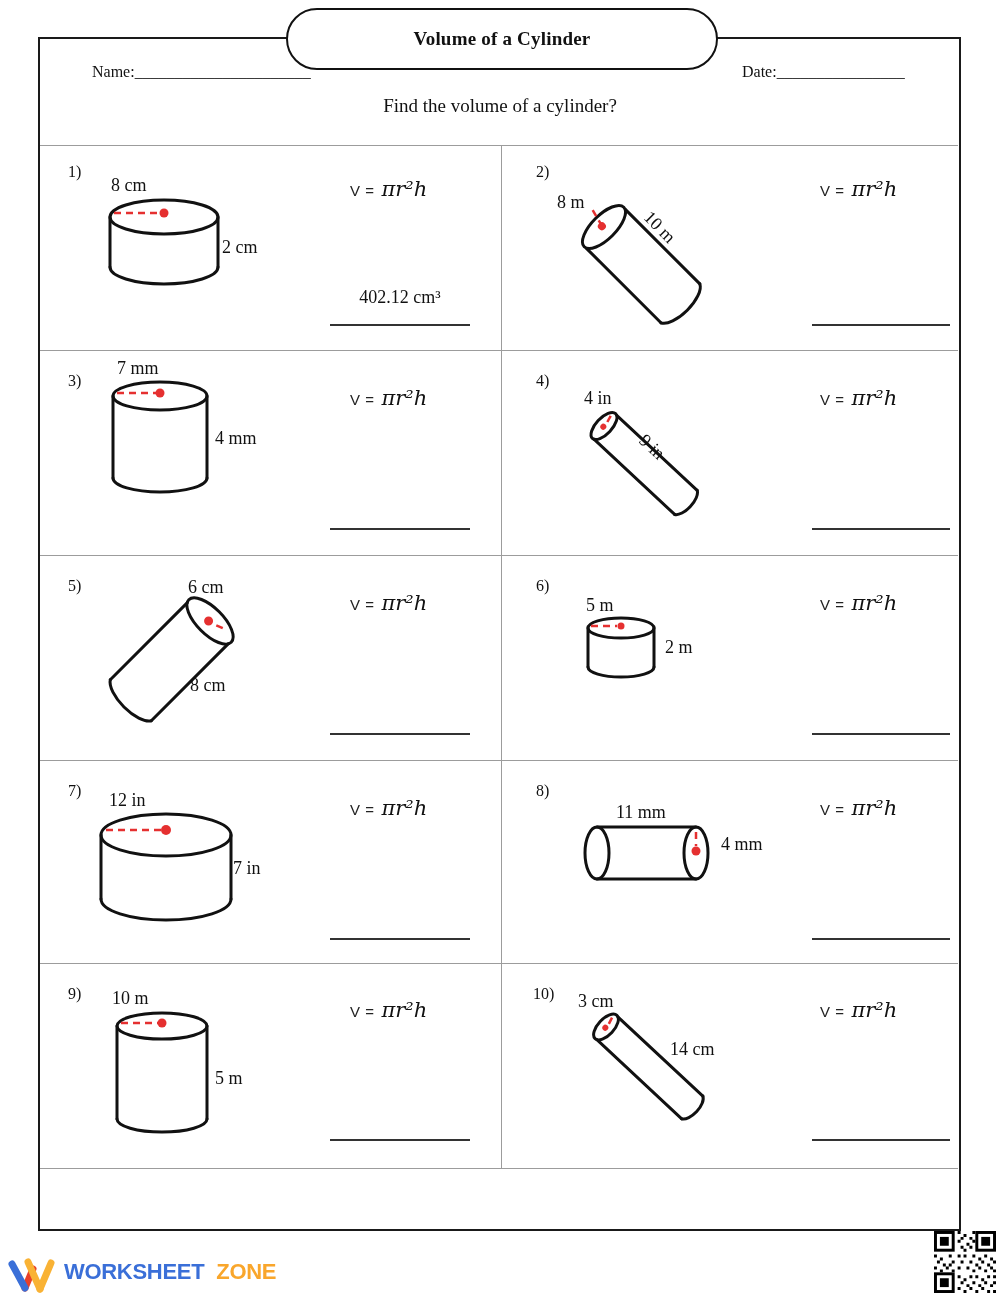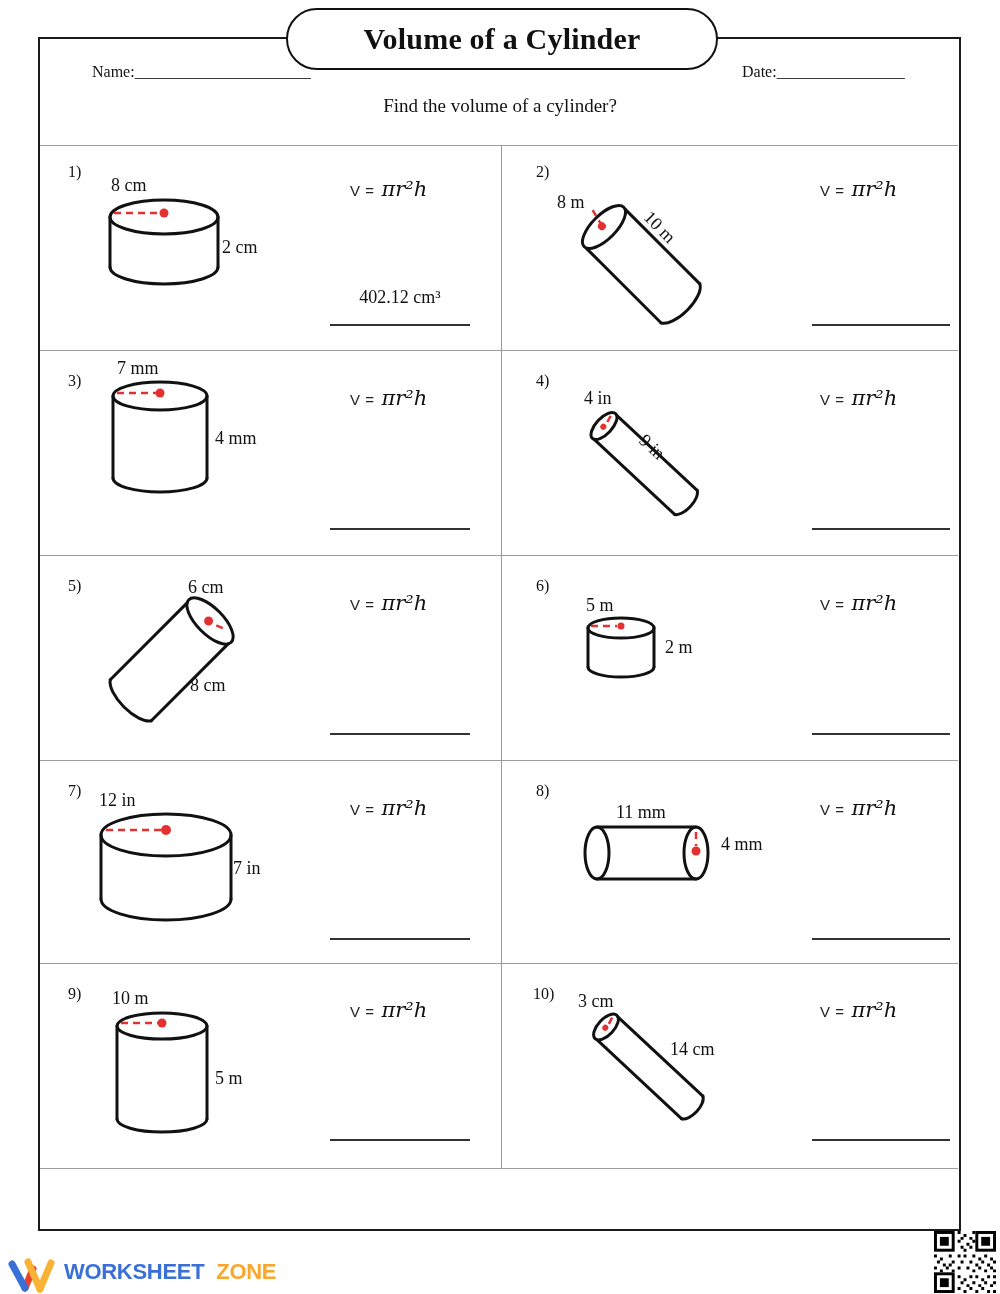--- a/index.html
+++ b/index.html
@@ -5,21 +5,21 @@
   html,body{margin:0;padding:0;background:#fff;}
   #page{position:relative;width:1000px;height:1294px;background:#fff;overflow:hidden;
         font-family:"Liberation Serif",serif;color:#111;}
 
   .sheet-border{position:absolute;left:38px;top:37px;width:919px;height:1190px;
                 border:2.5px solid #1a1a1a;background:#fff;}
 
   .titlebox{position:absolute;left:286px;top:8px;width:428px;height:58px;background:#fff;
             border:2.5px solid #111;border-radius:32px;display:flex;align-items:center;
             justify-content:center;z-index:5;}
-  .title{font-weight:bold;font-size:30px;letter-spacing:.2px;font-family:Liberation Serif, serif;}
+  .title{font-weight:bold;font-size:19px;letter-spacing:.2px;font-family:Liberation Serif, serif;}
 
   .meta{position:absolute;font-size:16px;z-index:2;white-space:nowrap;}
   .prompt{position:absolute;left:38px;top:95px;width:924px;text-align:center;font-size:19px;z-index:2;}
 
   .vline{position:absolute;left:501px;top:145px;width:1px;height:1023px;background:#9c9c9c;}
   .hline{position:absolute;left:40px;width:918px;height:1px;background:#9c9c9c;}
 
   .cell{position:absolute;width:464px;height:205px;}
   .pnum{position:absolute;font-size:16px;}
   .dim{position:absolute;font-size:18px;white-space:nowrap;}
@@ -184,21 +184,21 @@
     <span class="dim" style="left:163px;top:82px;">2 m</span>
     <div class="formula" style="left:318px;top:36px;">
       <span class="flhs">V =</span><span class="frhs">πr²h</span>
     </div>
     <span class="ans" style="left:310px;top:140px;width:138px;"></span>
     <div class="ansline" style="left:310px;top:178px;width:138px;"></div>
   </div>
 
   <div class="cell" style="left:38px;top:760px;">
     <span class="pnum" style="left:30px;top:22px;">7)</span>
-    <span class="dim" style="left:61px;top:30px;font-family:Liberation Serif, serif;">12 in</span>
+    <span class="dim" style="left:71px;top:30px;font-family:Liberation Serif, serif;">12 in</span>
     <svg class="fig" style="left:60px;top:52px;" width="140" height="110" viewBox="0 0 140 110">
       <ellipse class="cyl" cx="68" cy="23" rx="65" ry="21"></ellipse>
       <line class="cyl" x1="3" y1="23" x2="3" y2="87"></line>
       <line class="cyl" x1="133" y1="23" x2="133" y2="87"></line>
       <path class="cyl" d="M3,87 A65,21 0 0 0 133,87"></path>
       <line class="rdash" x1="8" y1="18" x2="63" y2="18"></line>
       <circle class="rdot" cx="68" cy="18" r="5"></circle>
     </svg>
     <span class="dim" style="left:195px;top:98px;">7 in</span>
     <div class="formula" style="left:312px;top:36px;">

